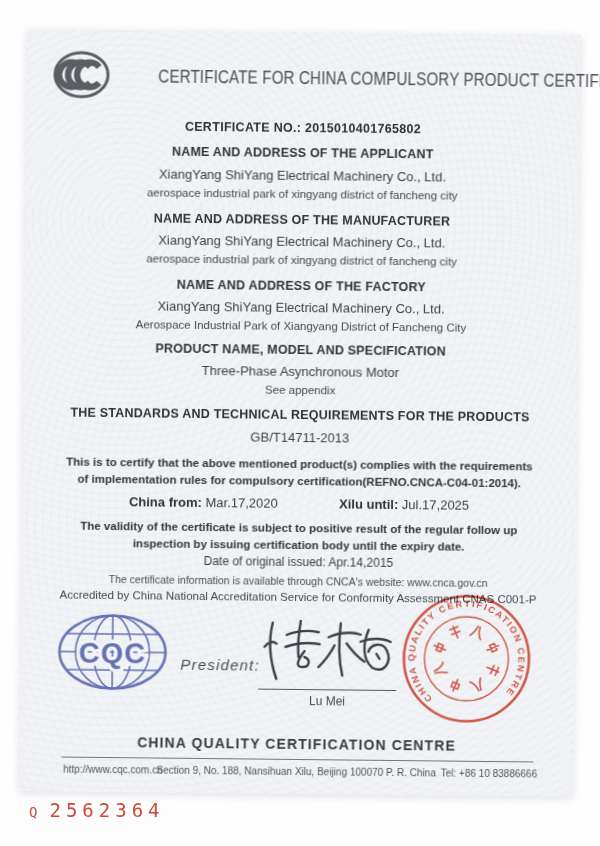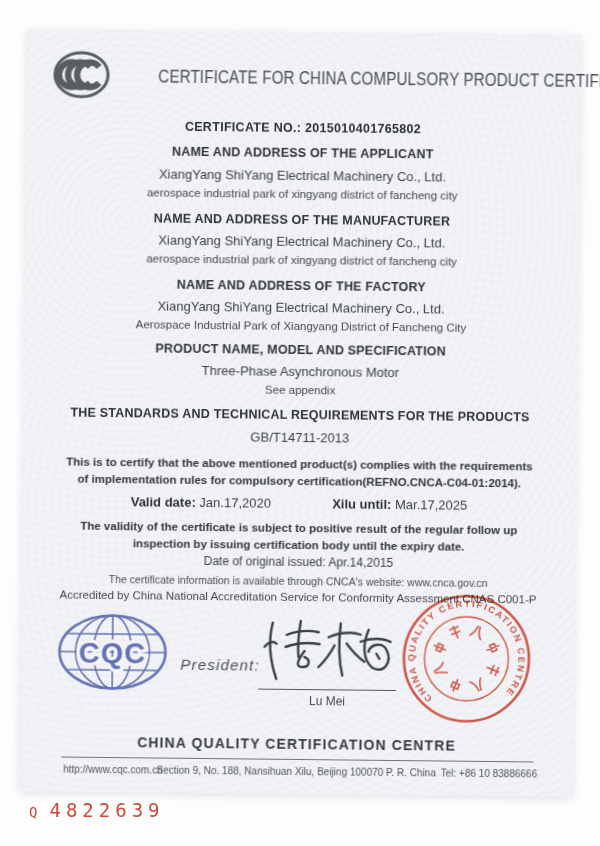--- a/index.html
+++ b/index.html
@@ -105,25 +105,25 @@
     <div class="line h" style="top:311px">PRODUCT NAME, MODEL AND SPECIFICATION</div>
     <div class="line v" style="top:332px">Three-Phase Asynchronous Motor</div>
     <div class="line sm" style="top:352px">See  appendix</div>
 
     <div class="line h" style="top:376px">THE STANDARDS AND TECHNICAL REQUIREMENTS FOR THE PRODUCTS</div>
     <div class="line v" style="top:398px">GB/T14711-2013</div>
 
     <div class="para wide" style="top:424px">This is to certify that the above mentioned product(s) complies with the requirements of implementation rules for compulsory certification(REFNO.CNCA-C04-01:2014).</div>
 
     <div class="line validline" style="top:464px">
-      <b>Valid date:</b>
-      <span>Jan.17,2020</span>
+      <b>China from:</b>
+      <span>Mar.17,2020</span>
       <span class="gap"></span>
       <b>Xilu until:</b>
-      <span>Mar.17,2025</span>
+      <span>Jul.17,2025</span>
     </div>
 
     <div class="para" style="top:488px">The validity of the certificate is subject to positive result of the regular follow up inspection by issuing certification body until the expiry date.</div>
 
     <div class="line" style="top:523px;font-size:12px;color:#3d4146">Date of original issued: Apr.14,2015</div>
     <div class="line" style="top:543px;font-size:10.5px;color:#4a4d52">The certificate information is available through CNCA's website: www.cnca.gov.cn</div>
     <div class="line" style="top:559px;font-size:11.5px;color:#44474c">Accredited by China National Accreditation Service for Conformity Assessment CNAS C001-P</div>
 
     <div class="cqclogo">
       <svg width="112" height="78" viewBox="0 0 112 78">
@@ -208,15 +208,15 @@
     <div class="line cqcc">CHINA QUALITY CERTIFICATION CENTRE</div>
     <div class="rule"></div>
     <div class="footer">
       <span class="fl">http://www.cqc.com.cn</span>
       <span class="fc">Section 9,  No. 188, Nansihuan Xilu, Beijing  100070 P. R. China</span>
       <span class="fr">Tel: +86 10 83886666</span>
     </div>
   </div>
 
   <div class="serial">
-    <span class="q">Q</span><span class="num">4822639</span>
+    <span class="q">Q</span><span class="num">2562364</span>
   </div>
 </div>
 
 </body></html>

